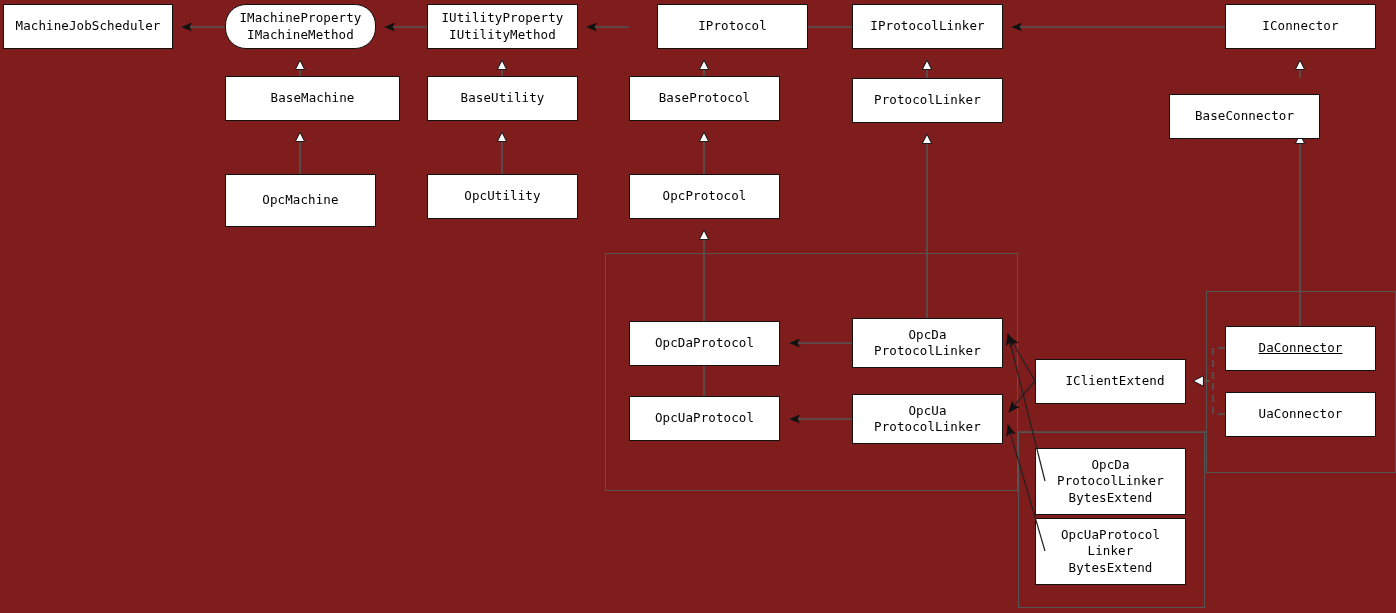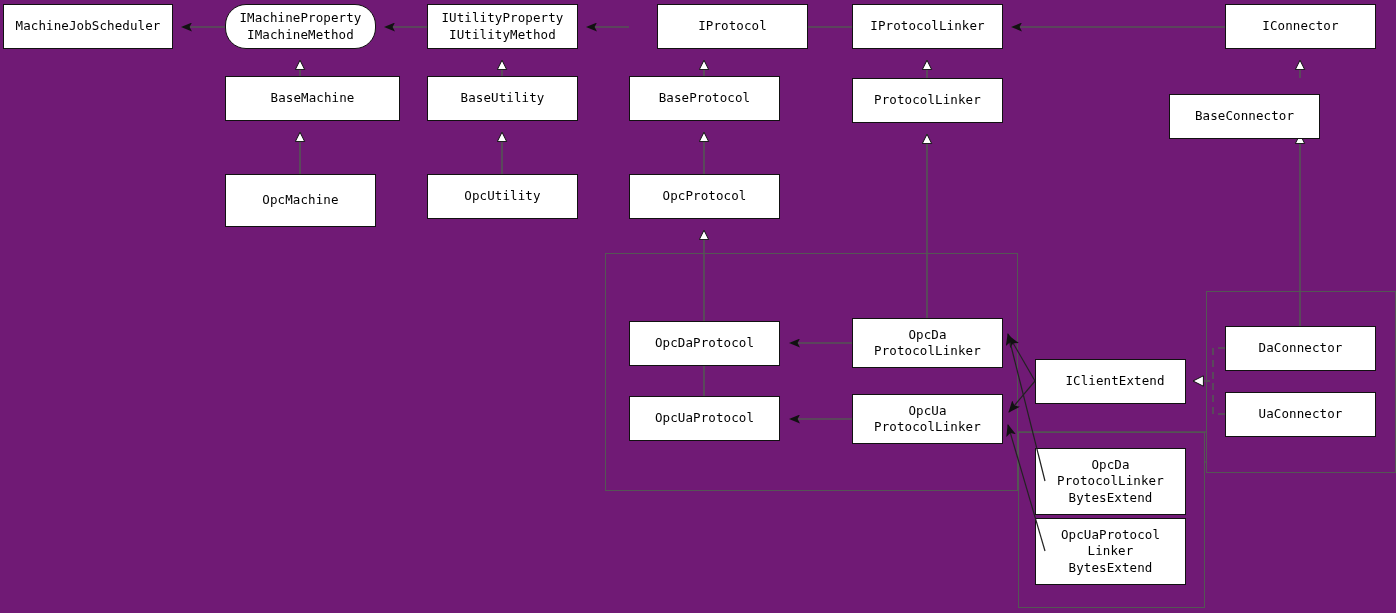--- a/index.html
+++ b/index.html
@@ -5,21 +5,21 @@
 <style>
   html, body {
     margin: 0;
     padding: 0;
     background: #ffffff;
   }
   #canvas {
     position: relative;
     width: 1396px;
     height: 613px;
-    background: #701a75;
+    background: #7f1d1d;
     font-family: "DejaVu Sans Mono", "Liberation Mono", monospace;
     overflow: hidden;
   }
   .uml-box {
     position: absolute;
     box-sizing: border-box;
     border: 1px solid #111111;
     background: #ffffff;
     display: flex;
     align-items: center;
@@ -158,16 +158,16 @@
 ProtocolLinker</div>
 
   <div class="uml-box" style="left:1035px; top:359px; width:151px; height:45px;padding-left:9px;">IClientExtend</div>
   <div class="uml-box" style="left:1035px; top:448px; width:151px; height:67px;">OpcDa
 ProtocolLinker
 BytesExtend</div>
   <div class="uml-box" style="left:1035px; top:518px; width:151px; height:67px;">OpcUaProtocol
 Linker
 BytesExtend</div>
 
-  <div class="uml-box" style="left:1225px; top:326px; width:151px; height:45px;">DaConnector</div>
+  <div class="uml-box" style="left:1225px; top:326px; width:151px; height:45px;text-decoration:underline;">DaConnector</div>
   <div class="uml-box" style="left:1225px; top:392px; width:151px; height:45px;">UaConnector</div>
 
 </div>
 
 </body></html>

